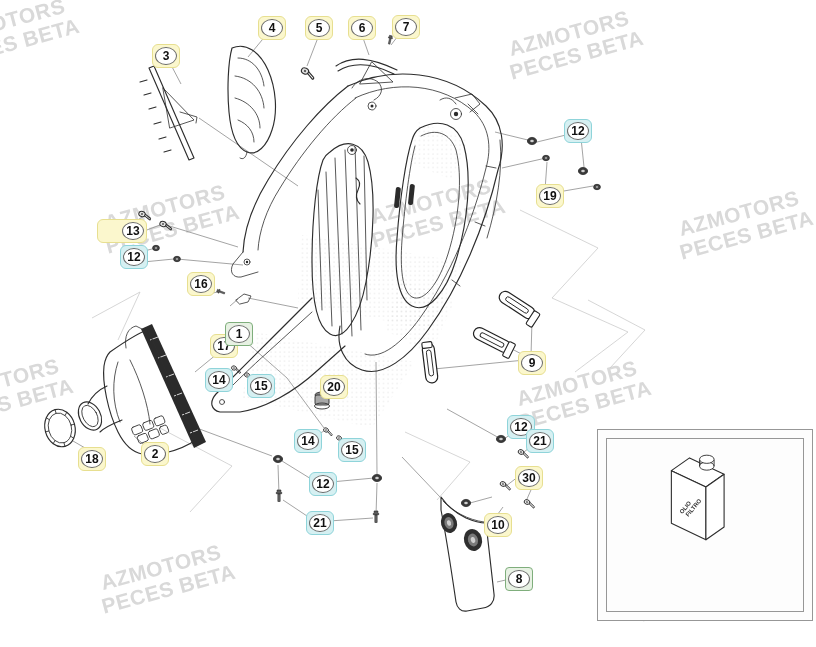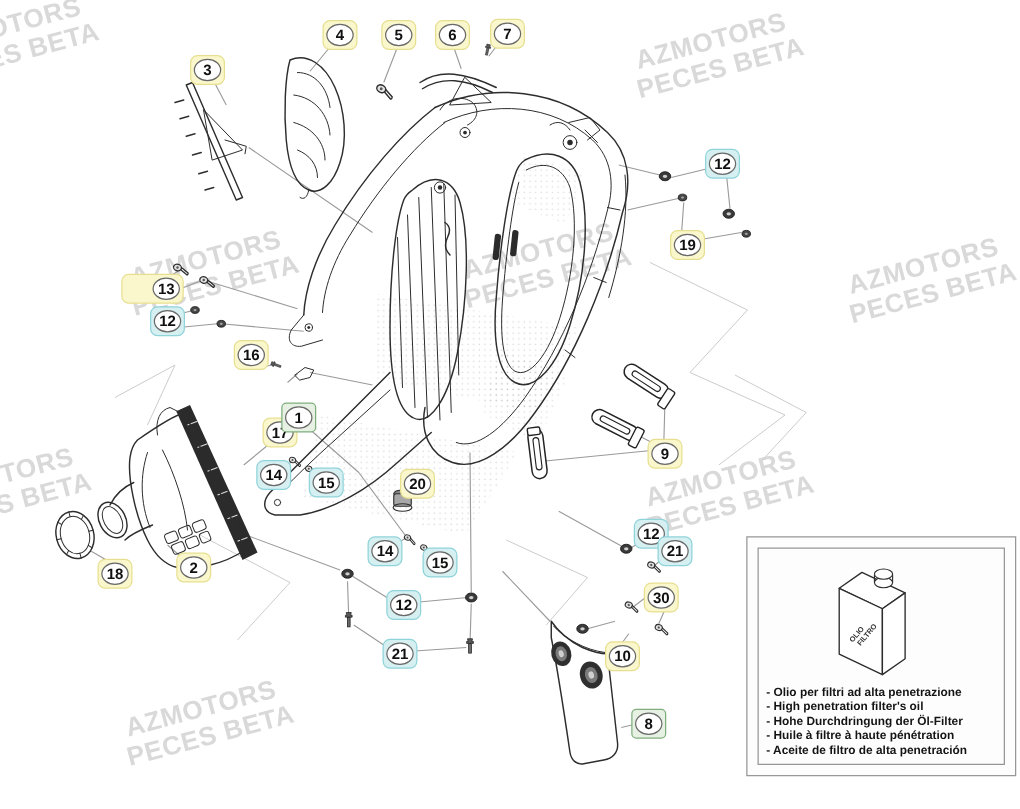--- a/index.html
+++ b/index.html
@@ -282,23 +282,16 @@
         <g fill="#fff" stroke="#2d2d2d" stroke-width="1">
           <ellipse cx="47" cy="21" rx="8" ry="4.5"></ellipse>
           <path d="M39,14 L39,21 M55,14 L55,21" fill="none"></path>
           <ellipse cx="47" cy="13.5" rx="8" ry="4.5"></ellipse>
         </g>
         <g transform="translate(20,74) rotate(-50)" fill="#333" font-size="6.5" font-weight="bold" font-family="Liberation Sans, sans-serif">
           <text x="0" y="0">OLIO</text>
           <text x="2" y="7">FILTRO</text>
         </g>
       </svg>
-      <div class="txt">
-        <div>- Olio per filtri ad alta penetrazione</div>
-        <div>- High penetration filter's oil</div>
-        <div>- Hohe Durchdringung der Öl-Filter</div>
-        <div>- Huile à filtre à haute pénétration</div>
-        <div>- Aceite de filtro de alta penetración</div>
-      </div>
     </div>
   </div>
 
 </div>
 
 </body></html>

